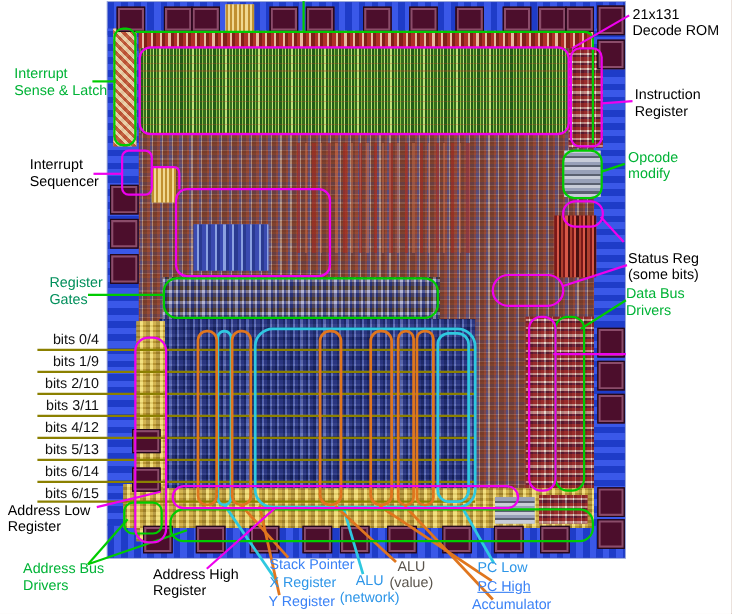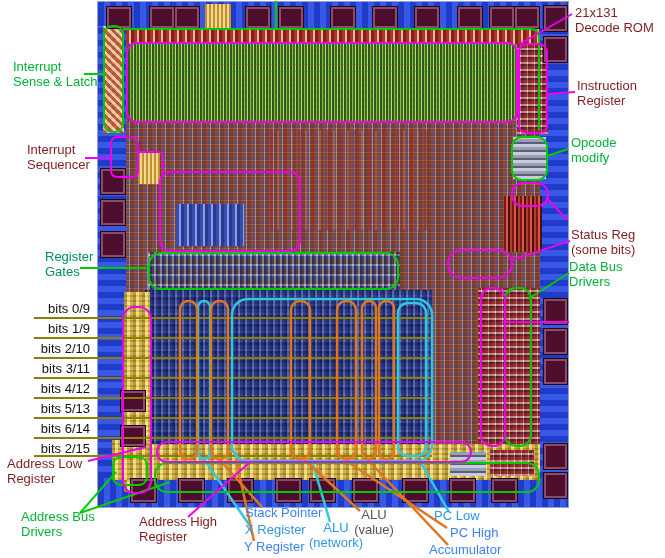--- a/index.html
+++ b/index.html
@@ -50,21 +50,21 @@
       repeating-linear-gradient(90deg,#a03030 0 3px,#e0d0c0 3px 4px,#702020 4px 7px),
       #903030;}
   .tex-ladder{background:repeating-linear-gradient(0deg,#c8ccd8 0 3px,#5a6070 3px 5px,#98a0b8 5px 8px),#a8b0c0;}
   .tex-redsoft{background:repeating-linear-gradient(90deg, rgba(170,40,30,.55) 0 3px, transparent 3px 7px,
       rgba(220,120,80,.40) 7px 9px, transparent 9px 14px);}
   .tex-gold{background:repeating-linear-gradient(90deg,#c09030 0 2px,#f0d890 2px 4px),#d8b860;}
   .tex-blue{background:repeating-linear-gradient(90deg,#3a4ab0 0 3px,#8aa0e0 3px 5px,#2a3a90 5px 8px),#4a5ac0;}
   .pad{position:absolute;background:#4c0e2c;box-shadow:inset 0 0 0 2px rgba(235,170,200,.4);border:1px solid #20081a;}
   
   .lbl{position:absolute;font-size:13px;line-height:1.15;white-space:pre-line;}
-  .c-mag{color:#7f1d1d}.c-grn{color:#00B336}.c-teal{color:#008F5B}.c-blk{color:#111}
+  .c-mag{color:#000000}.c-grn{color:#00B336}.c-teal{color:#008F5B}.c-blk{color:#111}
   .c-sienna{color:#3b82f6}.c-blue{color:#2E96E8}.c-dark{color:#5A544C}
   .ctr{text-align:center}.rt{text-align:right}
   svg.overlay{position:absolute;left:0;top:0;pointer-events:none;}
 </style>
 </head>
 <body>
 
 <div class="stage">
 
   <div class="abs die-base" style="left:98px;top:2px;width:470px;height:505px;"></div>
@@ -209,37 +209,37 @@
   <div class="lbl c-mag" style="left:571px;top:228px;">Status Reg
 (some bits)</div>
   <div class="lbl c-grn" style="left:569px;top:260px;">Data Bus
 Drivers</div>
   <div class="lbl c-grn" style="left:13px;top:60px;">Interrupt
 Sense &amp; Latch</div>
   <div class="lbl c-mag" style="left:27px;top:143px;">Interrupt
 Sequencer</div>
   <div class="lbl c-teal" style="left:45px;top:250px;">Register
 Gates</div>
-  <div class="lbl c-blk rt" style="left:28px;top:302px;width:62px;">bits 0/9</div>
+  <div class="lbl c-blk rt" style="left:28px;top:302px;width:62px;">bits 0/4</div>
   <div class="lbl c-blk rt" style="left:28px;top:322px;width:62px;">bits 1/9</div>
   <div class="lbl c-blk rt" style="left:28px;top:342px;width:62px;">bits 2/10</div>
   <div class="lbl c-blk rt" style="left:28px;top:362px;width:62px;">bits 3/11</div>
   <div class="lbl c-blk rt" style="left:28px;top:382px;width:62px;">bits 4/12</div>
   <div class="lbl c-blk rt" style="left:28px;top:402px;width:62px;">bits 5/13</div>
   <div class="lbl c-blk rt" style="left:28px;top:422px;width:62px;">bits 6/14</div>
-  <div class="lbl c-blk rt" style="left:28px;top:442px;width:62px;">bits 2/15</div>
+  <div class="lbl c-blk rt" style="left:28px;top:442px;width:62px;">bits 6/15</div>
   <div class="lbl c-mag" style="left:7px;top:457px;">Address Low
 Register</div>
   <div class="lbl c-grn" style="left:21px;top:510px;">Address Bus
 Drivers</div>
   <div class="lbl c-mag" style="left:139px;top:515px;">Address High
 Register</div>
   <div class="lbl c-sienna" style="left:245px;top:506px;">Stack Pointer</div>
   <div class="lbl c-blue" style="left:245px;top:523px;">X Register</div>
   <div class="lbl c-sienna" style="left:244px;top:540px;">Y Register</div>
   <div class="lbl c-blue ctr" style="left:306px;top:521px;width:60px;">ALU
 (network)</div>
   <div class="lbl c-dark ctr" style="left:350px;top:508px;width:48px;">ALU
 (value)</div>
   <div class="lbl c-blue" style="left:434px;top:509px;">PC Low</div>
-  <div class="lbl c-sienna" style="left:450px;top:526px;">PC High</div>
+  <div class="lbl c-sienna" style="left:434px;top:526px;text-decoration:underline;">PC High</div>
   <div class="lbl c-sienna" style="left:429px;top:543px;">Accumulator</div>
 </div>
 
 </body></html>

